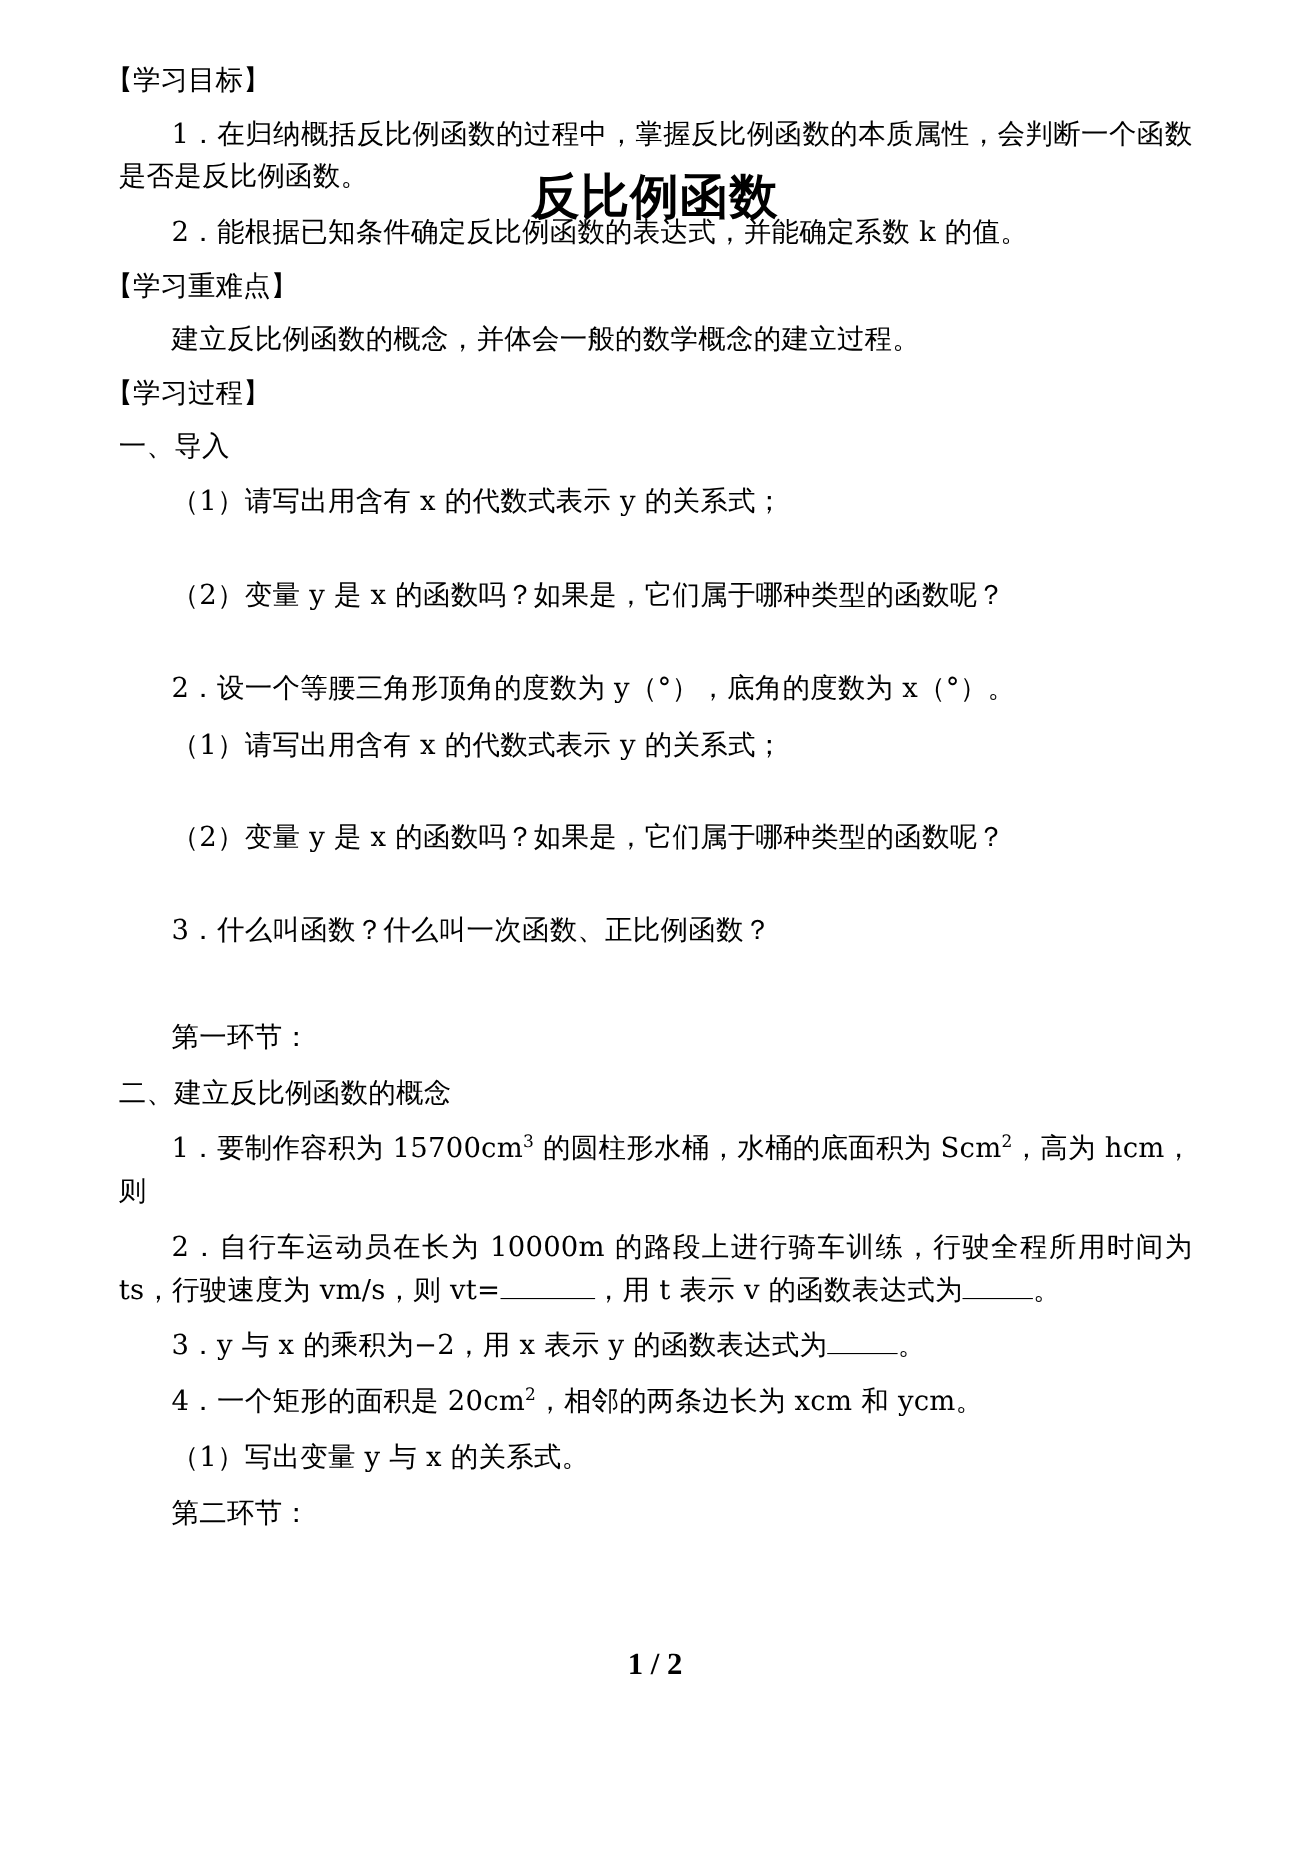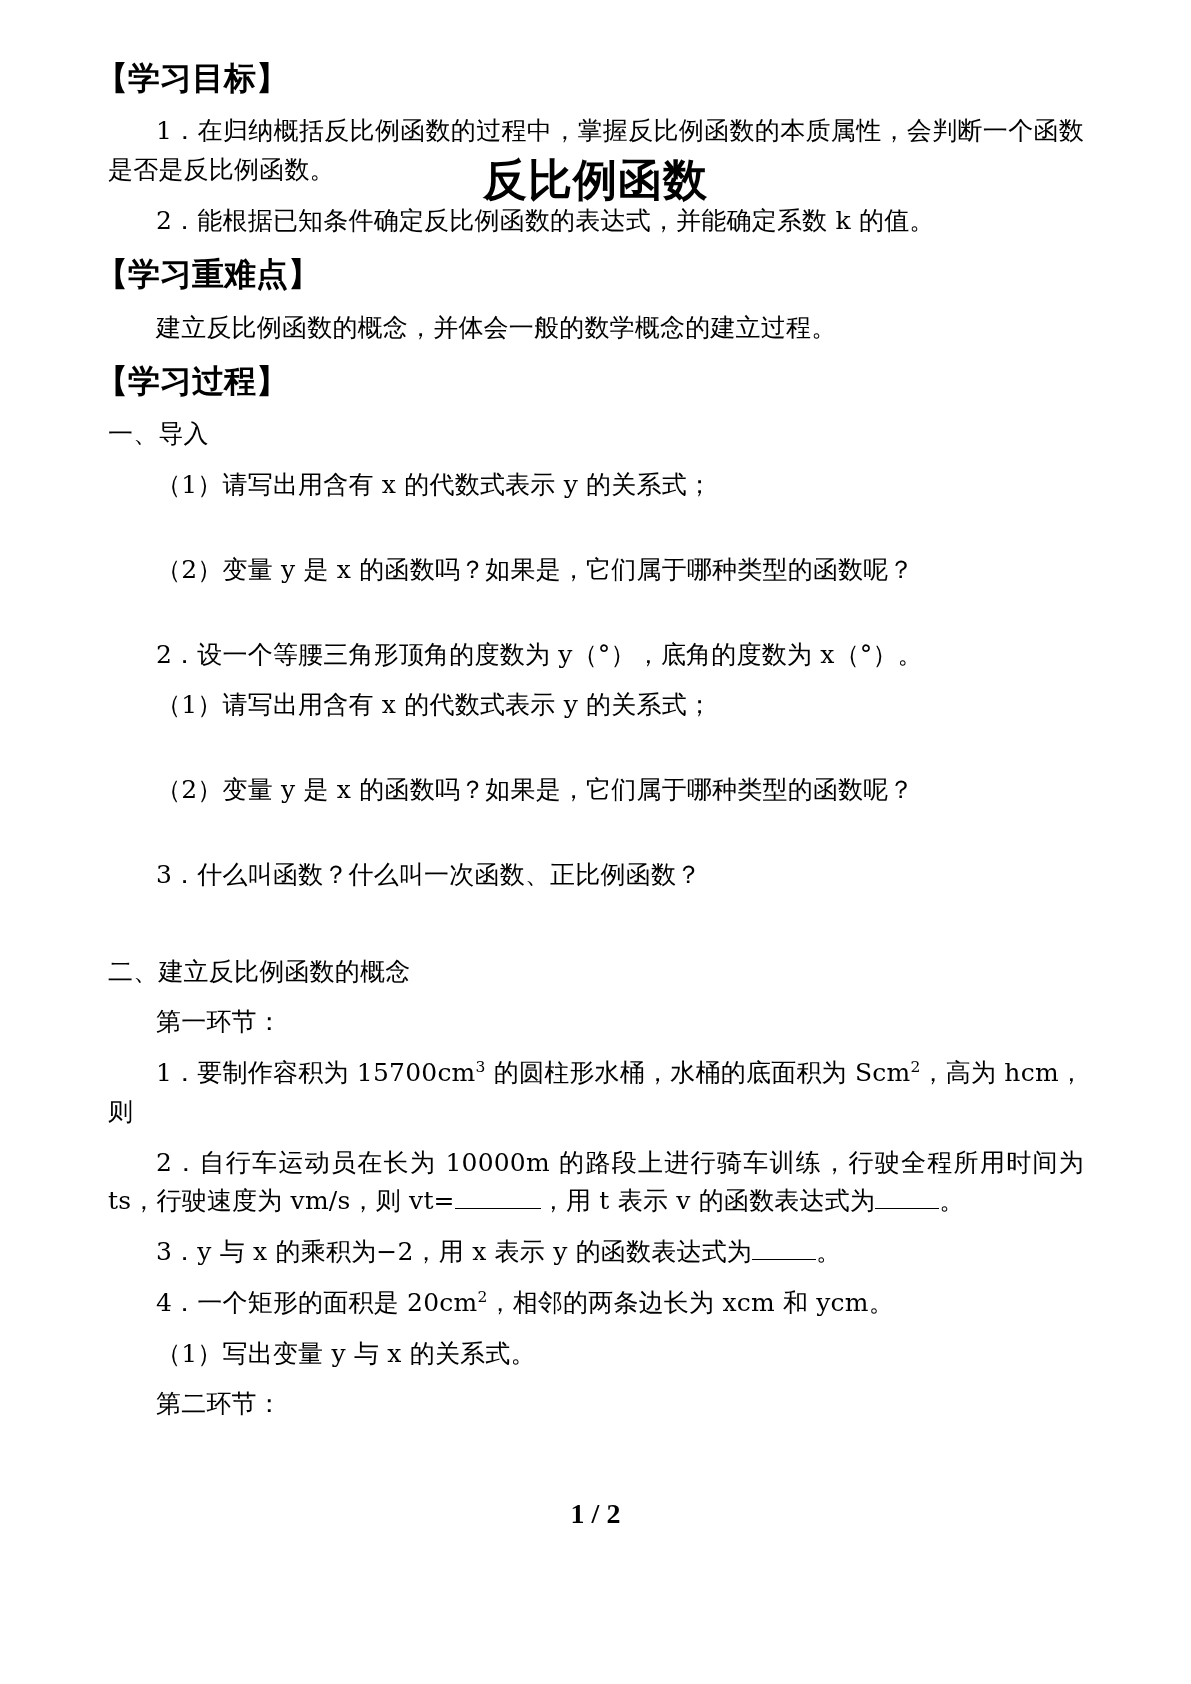--- a/index.html
+++ b/index.html
@@ -42,22 +42,22 @@
     line-height: 1.25;
     font-family: "DejaVu Serif", "Liberation Serif", serif;
   }
 
   
   .body-area {
     margin-top: 56px;
   }
 
   .head-line {
-    font-size: 32px;
-    font-weight: bold;
+    font-size: 25px;
+    font-weight: normal;
     line-height: 1.38;
     margin: 0;
     letter-spacing: 0px;
     font-family: "DejaVu Serif", "Liberation Serif", serif;
   }
 
   .para {
     font-size: 25px;
     line-height: 1.55;
     margin: 12px;
@@ -120,22 +120,22 @@
 
       <p class="para indent2">2．设一个等腰三角形顶角的度数为 y（°），底角的度数为 x（°）。</p>
       <p class="para indent-sub">（1）请写出用含有 x 的代数式表示 y 的关系式；</p>
       <div class="gap-md"></div>
       <p class="para indent-sub">（2）变量 y 是 x 的函数吗？如果是，它们属于哪种类型的函数呢？</p>
       <div class="gap-md"></div>
 
       <p class="para indent2">3．什么叫函数？什么叫一次函数、正比例函数？</p>
       <div class="gap-lg"></div>
 
+      <p class="para indent2">第一环节：</p>
       <p class="para noindent">二、建立反比例函数的概念</p>
-      <p class="para indent2">第一环节：</p>
 
       <p class="para indent2"><span>1．要制作容积为 15700cm</span><sup class="sup">3</sup><span> 的圆柱形水桶，水桶的底面积为 Scm</span><sup class="sup">2</sup><span>，高为 hcm，则</span></p>
 
 
       <p class="para indent2"><span>2．自行车运动员在长为 10000m 的路段上进行骑车训练，行驶全程所用时间为 ts，行驶速度为 vm/s，则 vt=</span><span class="blank-m"></span><span>，用 t 表示 v 的函数表达式为</span><span class="blank-s"></span><span>。</span></p>
 
       <p class="para indent2"><span>3．y 与 x 的乘积为−2，用 x 表示 y 的函数表达式为</span><span class="blank-s"></span><span>。</span></p>
 
       <p class="para indent2"><span>4．一个矩形的面积是 20cm</span><sup class="sup">2</sup><span>，相邻的两条边长为 xcm 和 ycm。</span></p>
 

